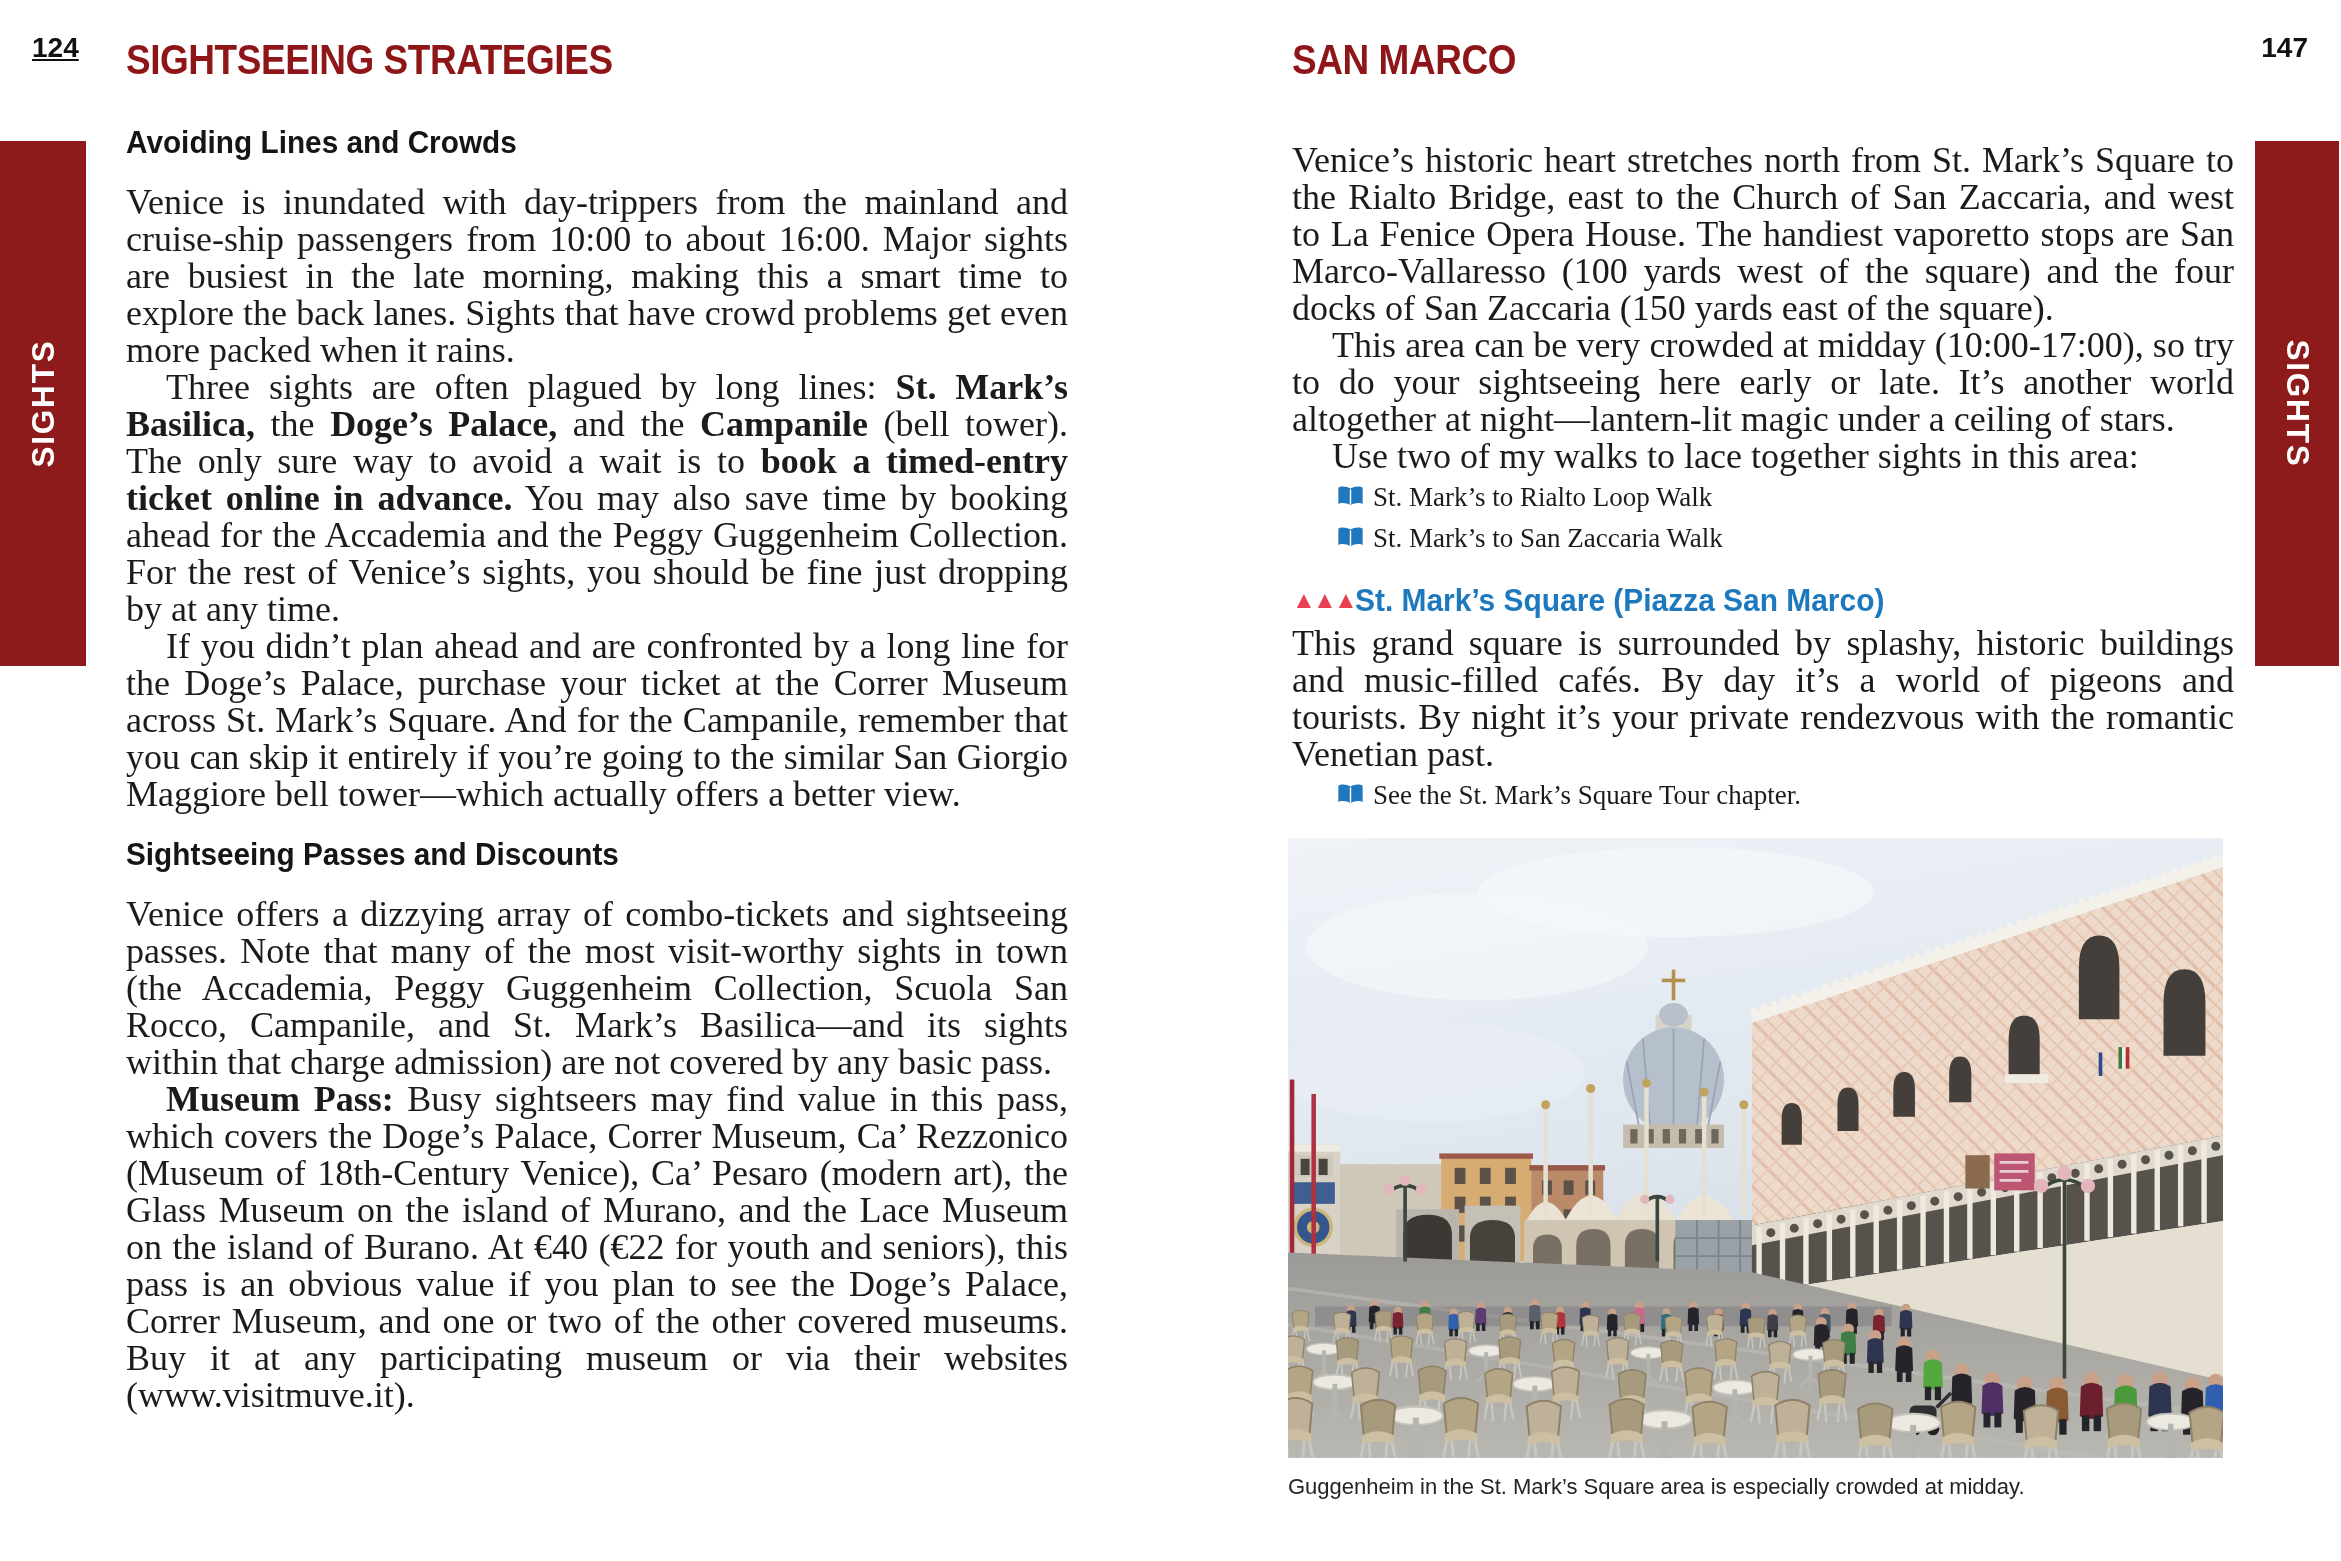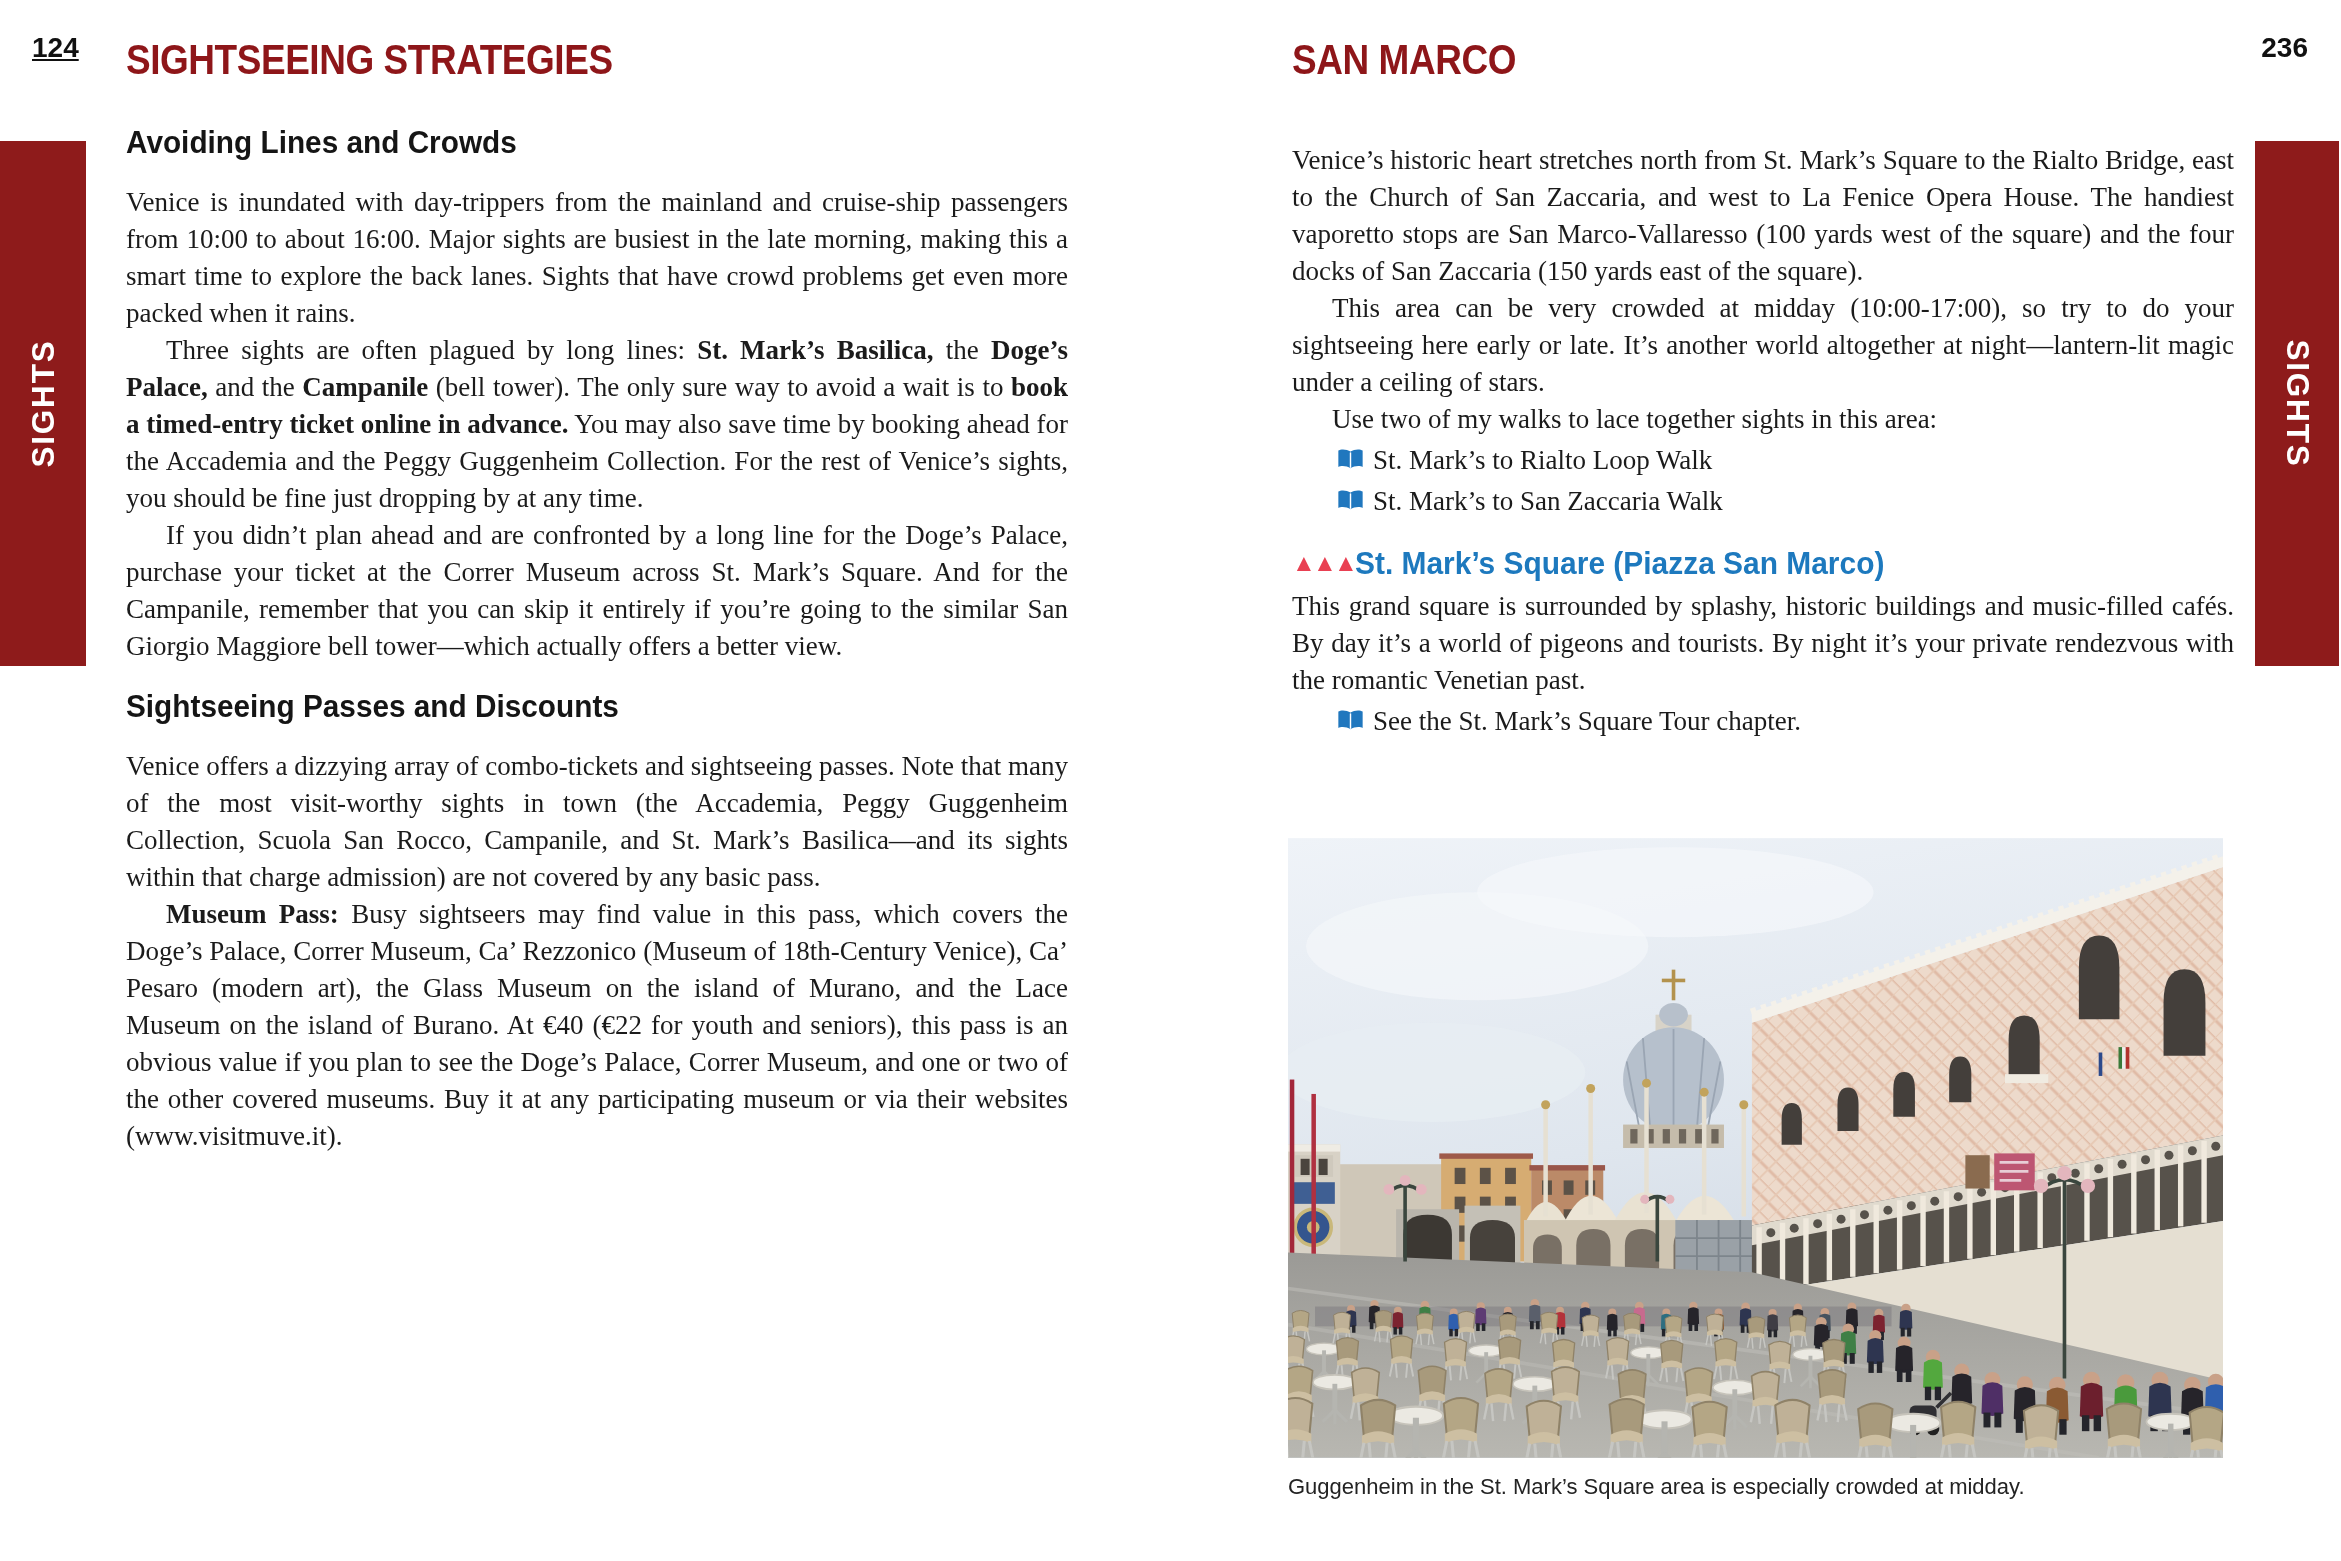--- a/index.html
+++ b/index.html
@@ -18,21 +18,21 @@
   #tab-right span{transform:rotate(90deg);}
   .col{position:absolute;top:36px;width:942px;}
   #col-left{left:126px;}
   #col-right{left:1292px;}
   .page-title{display:inline-block;font-family:"Liberation Sans",sans-serif;font-weight:bold;
               font-size:42px;color:#8e1619;letter-spacing:-0.5px;transform:scaleX(.88);
               transform-origin:left top;white-space:nowrap;margin:0;height:54px;}
   .sec-head{display:inline-block;font-family:"Liberation Sans",sans-serif;font-weight:bold;
             font-size:32px;color:#151515;transform:scaleX(.93);transform-origin:left top;
             white-space:nowrap;margin:0;height:41px;}
-  .body-p{margin:0;font-size:27px;line-height:37px;text-align:justify;}
+  .body-p{margin:0;font-size:36px;line-height:37px;text-align:justify;}
   .ind{text-indent:40px;}
   .mt-title{margin-top:34px;}
   .mt-sec{margin-top:23.4px;}
   .mt-body{margin-top:19px;}
   .mt-first{margin-top:52px;}
   .walk-line{margin:4px;font-size:27px;line-height:37px;padding-left:41px;}
   .walk-line svg{vertical-align:-2.7px;margin-right:9px;}
   .sub-block{margin-top:25px;}
   .sub-head-row{white-space:nowrap;height:43px;}
   .rating{font-family:"Liberation Sans",sans-serif;font-size:24px;color:#e94052;
@@ -43,21 +43,21 @@
   #photo-caption{position:absolute;left:1288px;top:1474px;width:935px;
                  font-family:"Liberation Sans",sans-serif;font-size:22px;color:#232323;}
   b{font-weight:bold;}
 </style>
 </head>
 <body>
 
 <div id="spread">
 
   <div class="pagenum" id="pagenum-left">124</div>
-  <div class="pagenum" id="pagenum-right">236</div>
+  <div class="pagenum" id="pagenum-right">147</div>
 
   <div class="tab" id="tab-left">
     <span>SIGHTS</span>
   </div>
   <div class="tab" id="tab-right">
     <span>SIGHTS</span>
   </div>
 
   <div class="col" id="col-left">
     <h1 class="page-title">SIGHTSEEING STRATEGIES</h1><br>

